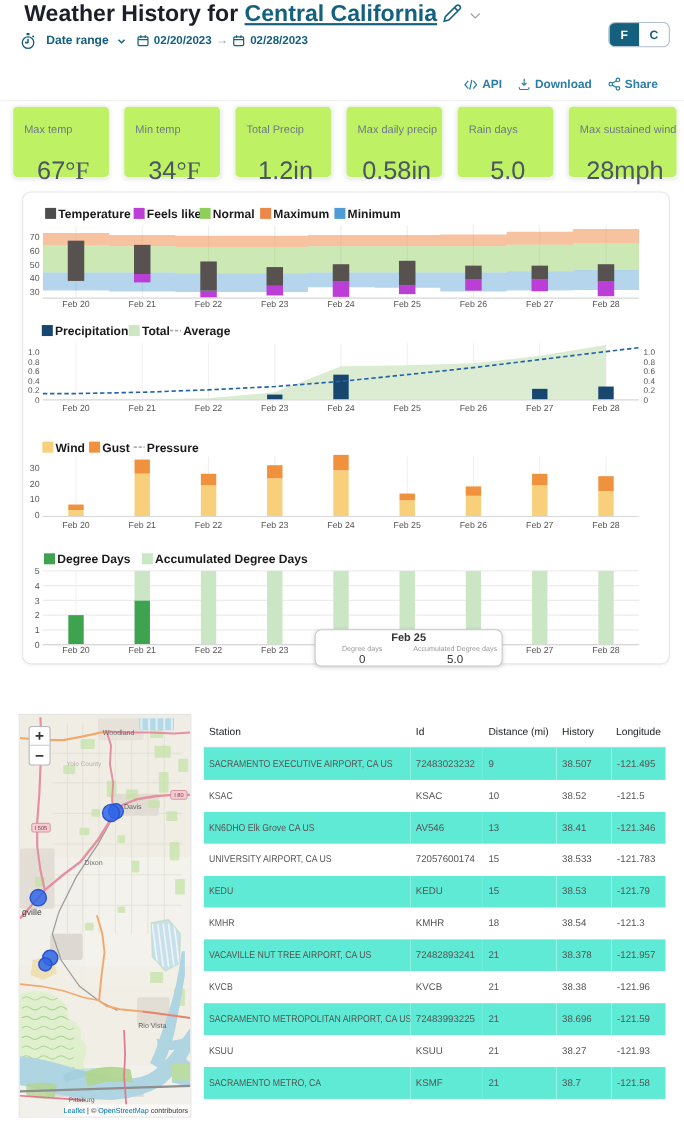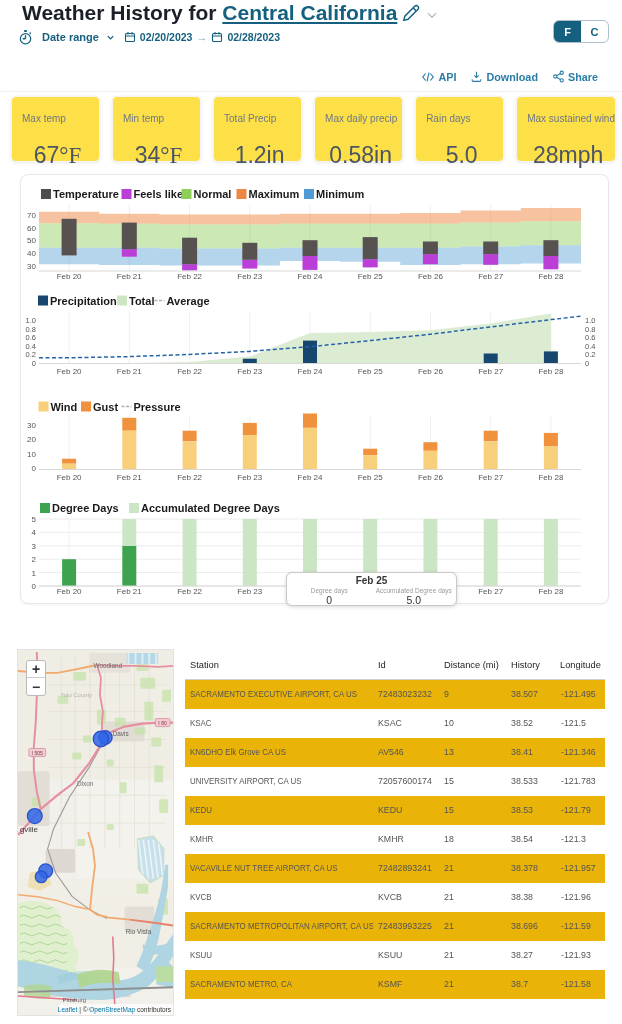--- a/index.html
+++ b/index.html
@@ -10,40 +10,40 @@
 .fc { position: absolute; left: 553px; top: 20px; width: 56px; height: 23px; display: flex; border: 1px solid #aebfca; border-radius: 6px; overflow: hidden; background: #fff; }
 .fc div { flex: 1; display: flex; align-items: center; justify-content: center; font-size: 11px; font-weight: bold; }
 .fc .on { background: #15607e; color: #fff; }
 .fc .off { color: #15607e; }
 .daterow { position: absolute; left: 18px; top: 29px; height: 16px; display: flex; align-items: center; font-size: 11px; font-weight: bold; color: #16607f; white-space: nowrap; }
 .daterow .dt { font-size: 10.5px; }
 .links { position: absolute; top: 70px; right: 24px; display: flex; gap: 14px; align-items: center; font-size: 10.8px; font-weight: bold; color: #2b7da6; }
 .links span { display: flex; align-items: center; gap: 3px; }
 .divider { position: absolute; top: 91px; left: 0; width: 622px; border-top: 1px solid #f0f0f0; }
 .cards { position: absolute; top: 96px; left: 11px; width: 605px; height: 66px; display: flex; gap: 12px; }
-.card { flex: 1; background: #fde047; border-radius: 5px; border: 1px solid #f4f4f4; box-shadow: 0 1px 4px rgba(0,0,0,0.09); }
+.card { flex: 1; background: #bef264; border-radius: 5px; border: 1px solid #f4f4f4; box-shadow: 0 1px 4px rgba(0,0,0,0.09); }
 .card .lb { font-size: 10px; color: #6f7787; margin: 16px 0 0 10px; white-space: nowrap; }
 .card .vl { font-size: 23px; color: #4c5563; text-align: center; margin-top: 18px; padding-left: 4px; }
 .card .vl .sf { font-family: "Liberation Serif", serif; }
 .panel { position: absolute; top: 174px; left: 20px; width: 589px; height: 430px; border: 1px solid #e7e7e7; border-radius: 8px; background: #fff; box-shadow: 0 1px 3px rgba(0,0,0,0.05); }
 .tooltip { position: absolute; left: 265px; top: 397px; width: 171px; height: 34px; background: #fff; border: 1px solid #c9c9c9; border-radius: 6px; box-shadow: 0 1px 4px rgba(0,0,0,0.15); font-size: 10px; color: #333; z-index: 5; }
 .tooltip .tt { text-align: center; font-weight: bold; margin-top: 2px; }
 .tooltip .cols { display: flex; text-align: center; }
 .tooltip .cols > div { flex: 1; }
 .tooltip .sm { font-size: 6.5px; color: #9a9a9a; margin-top: 1px; }
 .tooltip .bv { font-size: 10.5px; margin-top: 0; }
 h2.sec { position: absolute; left: 21px; top: 617px; font-size: 20px; font-weight: bold; color: #23272e; }
 .map { position: absolute; left: 17px; top: 649px; width: 157px; height: 367px; border: 1px solid #e3e3e3; }
 .zoomctl { position: absolute; left: 8px; top: 10px; width: 20px; background: #fff; border: 1px solid #b9b9b9; border-radius: 3px; z-index: 3; }
 .zoomctl div { height: 17px; display: flex; align-items: center; justify-content: center; font-size: 14px; font-weight: bold; color: #333; }
 .zoomctl div:first-child { border-bottom: 1px solid #ccc; }
 table.st { position: absolute; left: 185px; top: 652px; width: 420px; border-collapse: collapse; table-layout: fixed; }
 table.st th { font-size: 9.3px; font-weight: normal; color: #212529; text-align: left; padding: 8px 0 9px 5px; border-bottom: 1px solid #cfcfcf; white-space: nowrap; overflow: hidden; }
 table.st td { font-size: 8.8px; color: #555; padding: 0 4px 0 5px; height: 29px; white-space: nowrap; overflow: hidden; }
-table.st tr.odd td { background: #eab308; }
+table.st tr.odd td { background: #5eead4; }
 table.st th:last-child { padding-left: 4px; }
 .stn { display: inline-block; transform: scaleX(0.88); transform-origin: 0 50%; white-space: nowrap; font-size: 9px; }
 </style></head>
 <body>
 <div id="page">
   <div class="title">Weather History for <span class="loc">Central California</span><svg width="18" height="18" viewBox="0 0 24 24" fill="none" stroke="#16607f" stroke-width="1.9" style="margin:0 1px 0 5px">
         <path d="M17.2 2.8a3 3 0 0 1 4.2 4.2L8 20.4l-5.6 1.4L3.8 16.2Z"></path>
         <path d="M15 5.2l4 4"></path>
       </svg><svg width="14" height="14" viewBox="0 0 24 24" fill="none" stroke="#9aa1ab" stroke-width="1.8" style="margin-left:4px">
         <path d="M5 9l7 7 7-7"></path>

